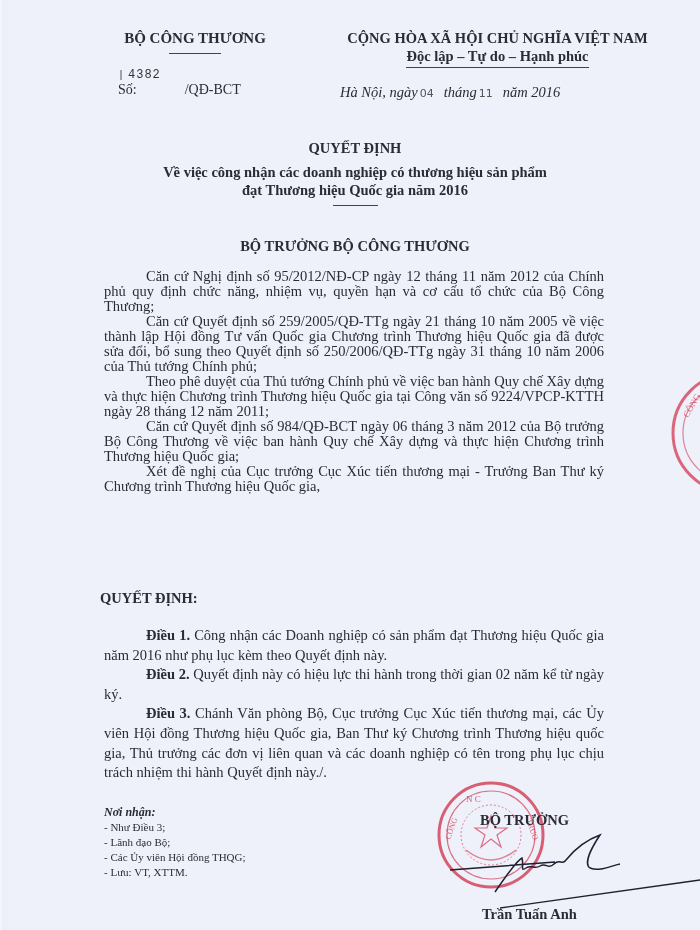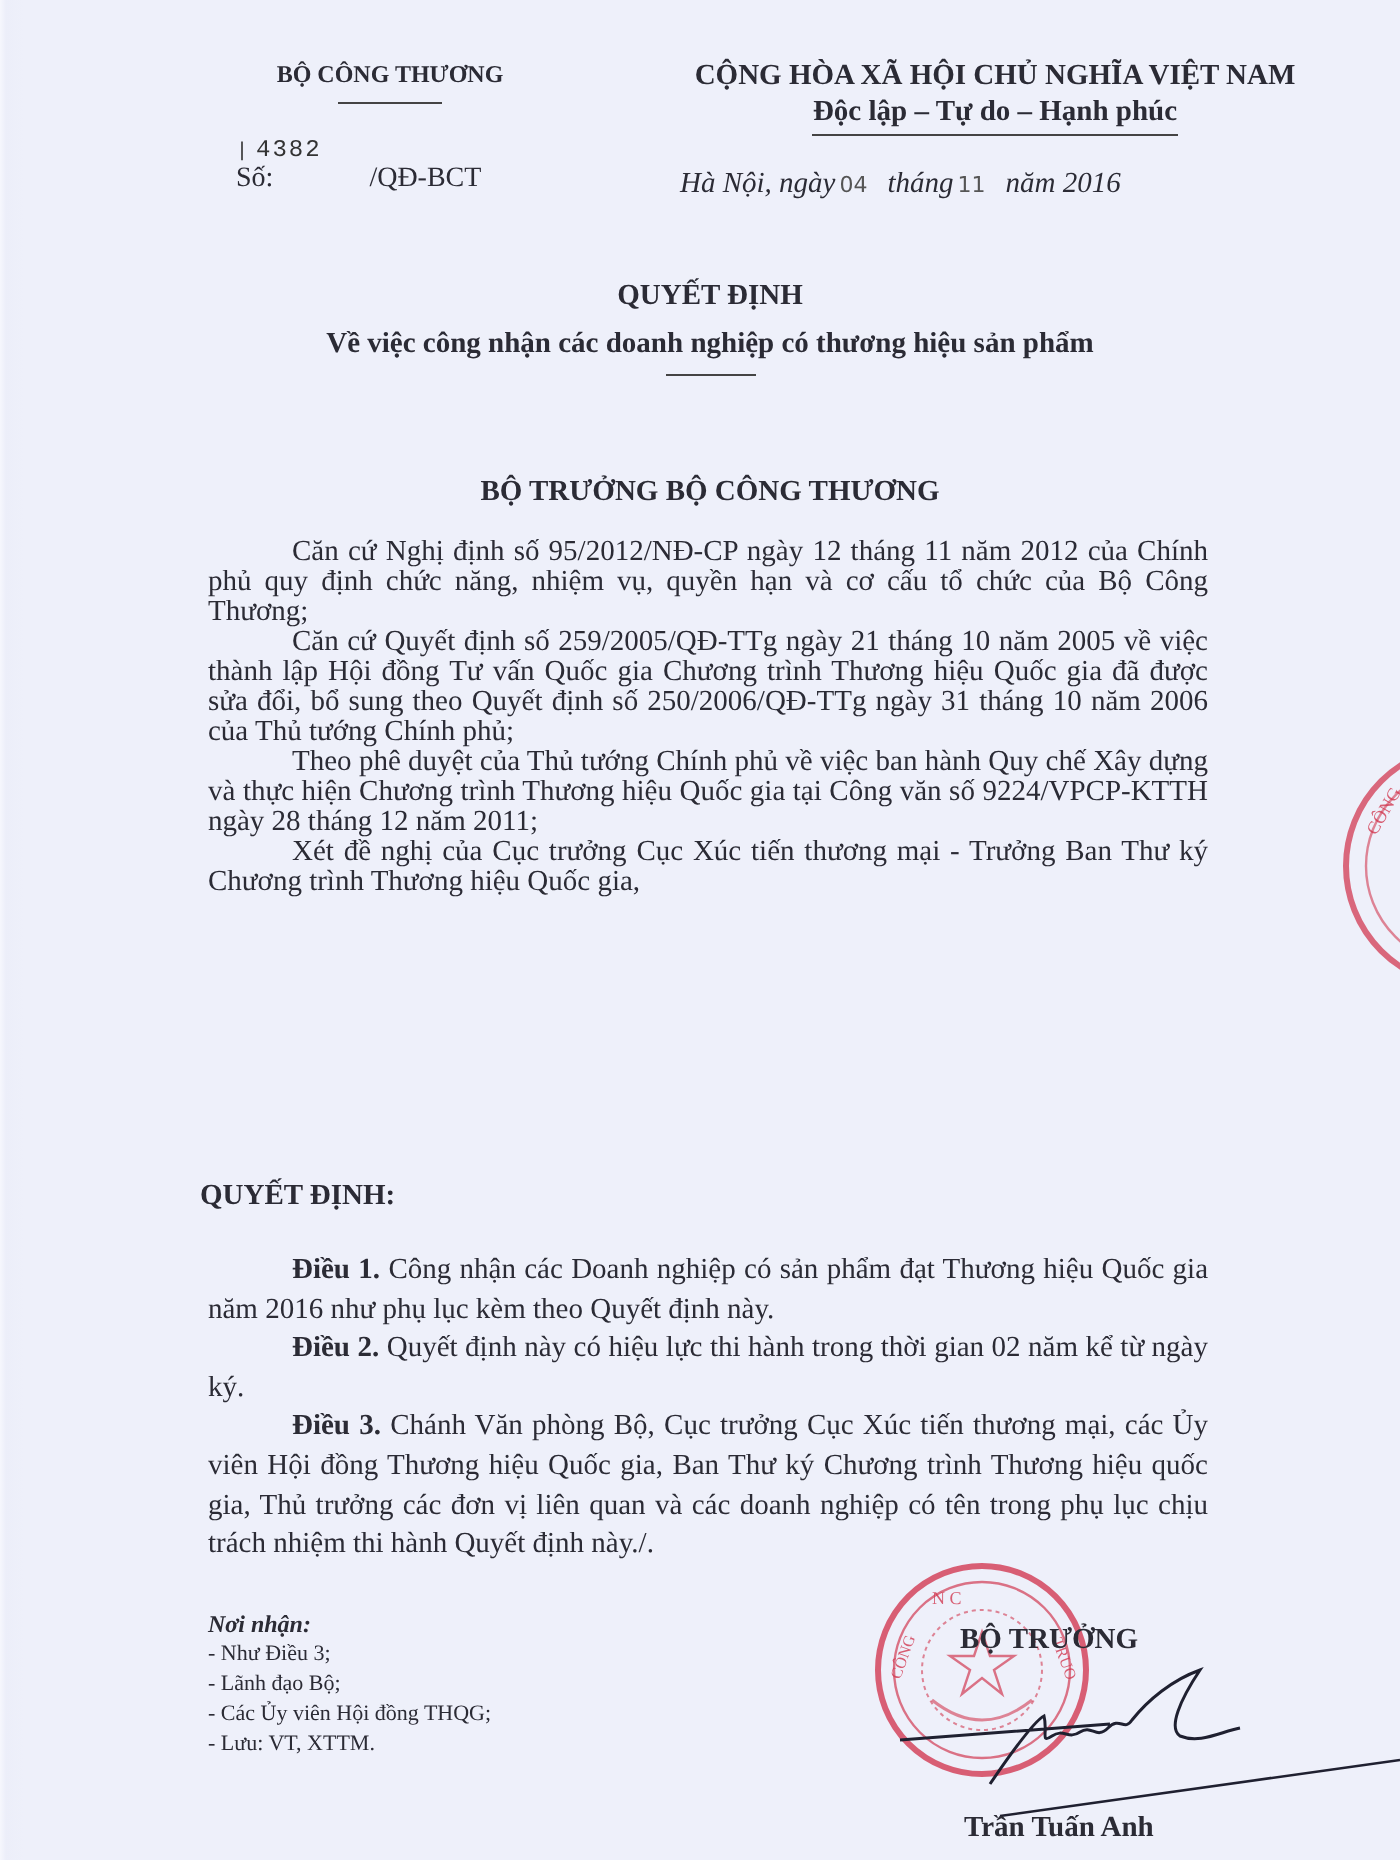--- a/index.html
+++ b/index.html
@@ -1,21 +1,21 @@
 <!DOCTYPE html>
 <html><head>
 <meta charset="utf-8">
 <style>
   html,body{margin:0;padding:0;}
   body{width:700px;height:930px;background:#eef0fa;position:relative;overflow:hidden;
        font-family:"Liberation Serif","DejaVu Serif",serif;color:#2b2b35;}
   .page{position:absolute;left:0;top:0;width:700px;height:930px;
         background:linear-gradient(90deg,#f6f7fd 0,#eceef9 3px,#eef0fa 12px,#eef0fa 100%);}
   .abs{position:absolute;}
-  .hdr-left{left:100px;top:30px;width:190px;text-align:center;font-size:12px;font-weight:bold;}
+  .hdr-left{left:100px;top:30px;width:190px;text-align:center;font-size:15px;font-weight:bold;}
   .rule{height:1px;background:#444;margin:6px auto 0;}
   .hdr-right{left:300px;top:30px;width:395px;text-align:center;}
   .hdr-right .l1{font-size:14.5px;font-weight:bold;white-space:nowrap;}
   .hdr-right .l2{font-size:14.5px;font-weight:bold;margin-top:1px;display:inline-block;border-bottom:1.5px solid #444;padding-bottom:2px;}
   .stamp-no{left:118px;top:68px;font-family:"Liberation Mono","DejaVu Sans Mono",monospace;font-size:12px;color:#333;letter-spacing:1px;}
   .so{left:118px;top:82px;font-size:14px;}
   .so .code{margin-left:48px;}
   .place{left:340px;top:84px;font-size:14.5px;font-style:italic;white-space:nowrap;}
   .place .hand{font-family:"DejaVu Sans",sans-serif;font-size:11px;font-style:normal;color:#555;margin:0 10px 16px 2px;}
   .title{left:100px;top:140px;width:510px;text-align:center;font-weight:bold;}
@@ -58,29 +58,31 @@
     <span>Số:</span><span class="code">/QĐ-BCT</span>
   </div>
 
   <div class="abs place">
     <span>Hà Nội, ngày</span><span class="hand">04</span><span>tháng</span><span class="hand">11</span><span>năm 2016</span>
   </div>
 
   <div class="abs title">
     <div class="t1">QUYẾT ĐỊNH</div>
     <div class="t2" style="margin-top:6px">Về việc công nhận các doanh nghiệp có thương hiệu sản phẩm</div>
+    <div class="t3">đạt Thương hiệu Quốc gia năm 2016</div>
     <div class="sep"></div>
   </div>
 
   <div class="abs minister">BỘ TRƯỞNG BỘ CÔNG THƯƠNG</div>
 
   <div class="abs body" style="top:269px">
     <p>Căn cứ Nghị định số 95/2012/NĐ-CP ngày 12 tháng 11 năm 2012 của Chính phủ quy định chức năng, nhiệm vụ, quyền hạn và cơ cấu tổ chức của Bộ Công Thương;</p>
     <p>Căn cứ Quyết định số 259/2005/QĐ-TTg ngày 21 tháng 10 năm 2005 về việc thành lập Hội đồng Tư vấn Quốc gia Chương trình Thương hiệu Quốc gia đã được sửa đổi, bổ sung theo Quyết định số 250/2006/QĐ-TTg ngày 31 tháng 10 năm 2006 của Thủ tướng Chính phủ;</p>
     <p>Theo phê duyệt của Thủ tướng Chính phủ về việc ban hành Quy chế Xây dựng và thực hiện Chương trình Thương hiệu Quốc gia tại Công văn số 9224/VPCP-KTTH ngày 28 tháng 12 năm 2011;</p>
+    <p>Căn cứ Quyết định số 984/QĐ-BCT ngày 06 tháng 3 năm 2012 của Bộ trưởng Bộ Công Thương về việc ban hành Quy chế Xây dựng và thực hiện Chương trình Thương hiệu Quốc gia;</p>
     <p>Xét đề nghị của Cục trưởng Cục Xúc tiến thương mại - Trưởng Ban Thư ký Chương trình Thương hiệu Quốc gia,</p>
   </div>
 
   <div class="abs decide">QUYẾT ĐỊNH:</div>
 
   <div class="abs articles">
     <p><b>Điều 1.</b><span> Công nhận các Doanh nghiệp có sản phẩm đạt Thương hiệu Quốc gia năm 2016 như phụ lục kèm theo Quyết định này.</span></p>
     <p><b>Điều 2.</b><span> Quyết định này có hiệu lực thi hành trong thời gian 02 năm kể từ ngày ký.</span></p>
     <p><b>Điều 3.</b><span> Chánh Văn phòng Bộ, Cục trưởng Cục Xúc tiến thương mại, các Ủy viên Hội đồng Thương hiệu Quốc gia, Ban Thư ký Chương trình Thương hiệu quốc gia, Thủ trưởng các đơn vị liên quan và các doanh nghiệp có tên trong phụ lục chịu trách nhiệm thi hành Quyết định này./.</span></p>
   </div>

